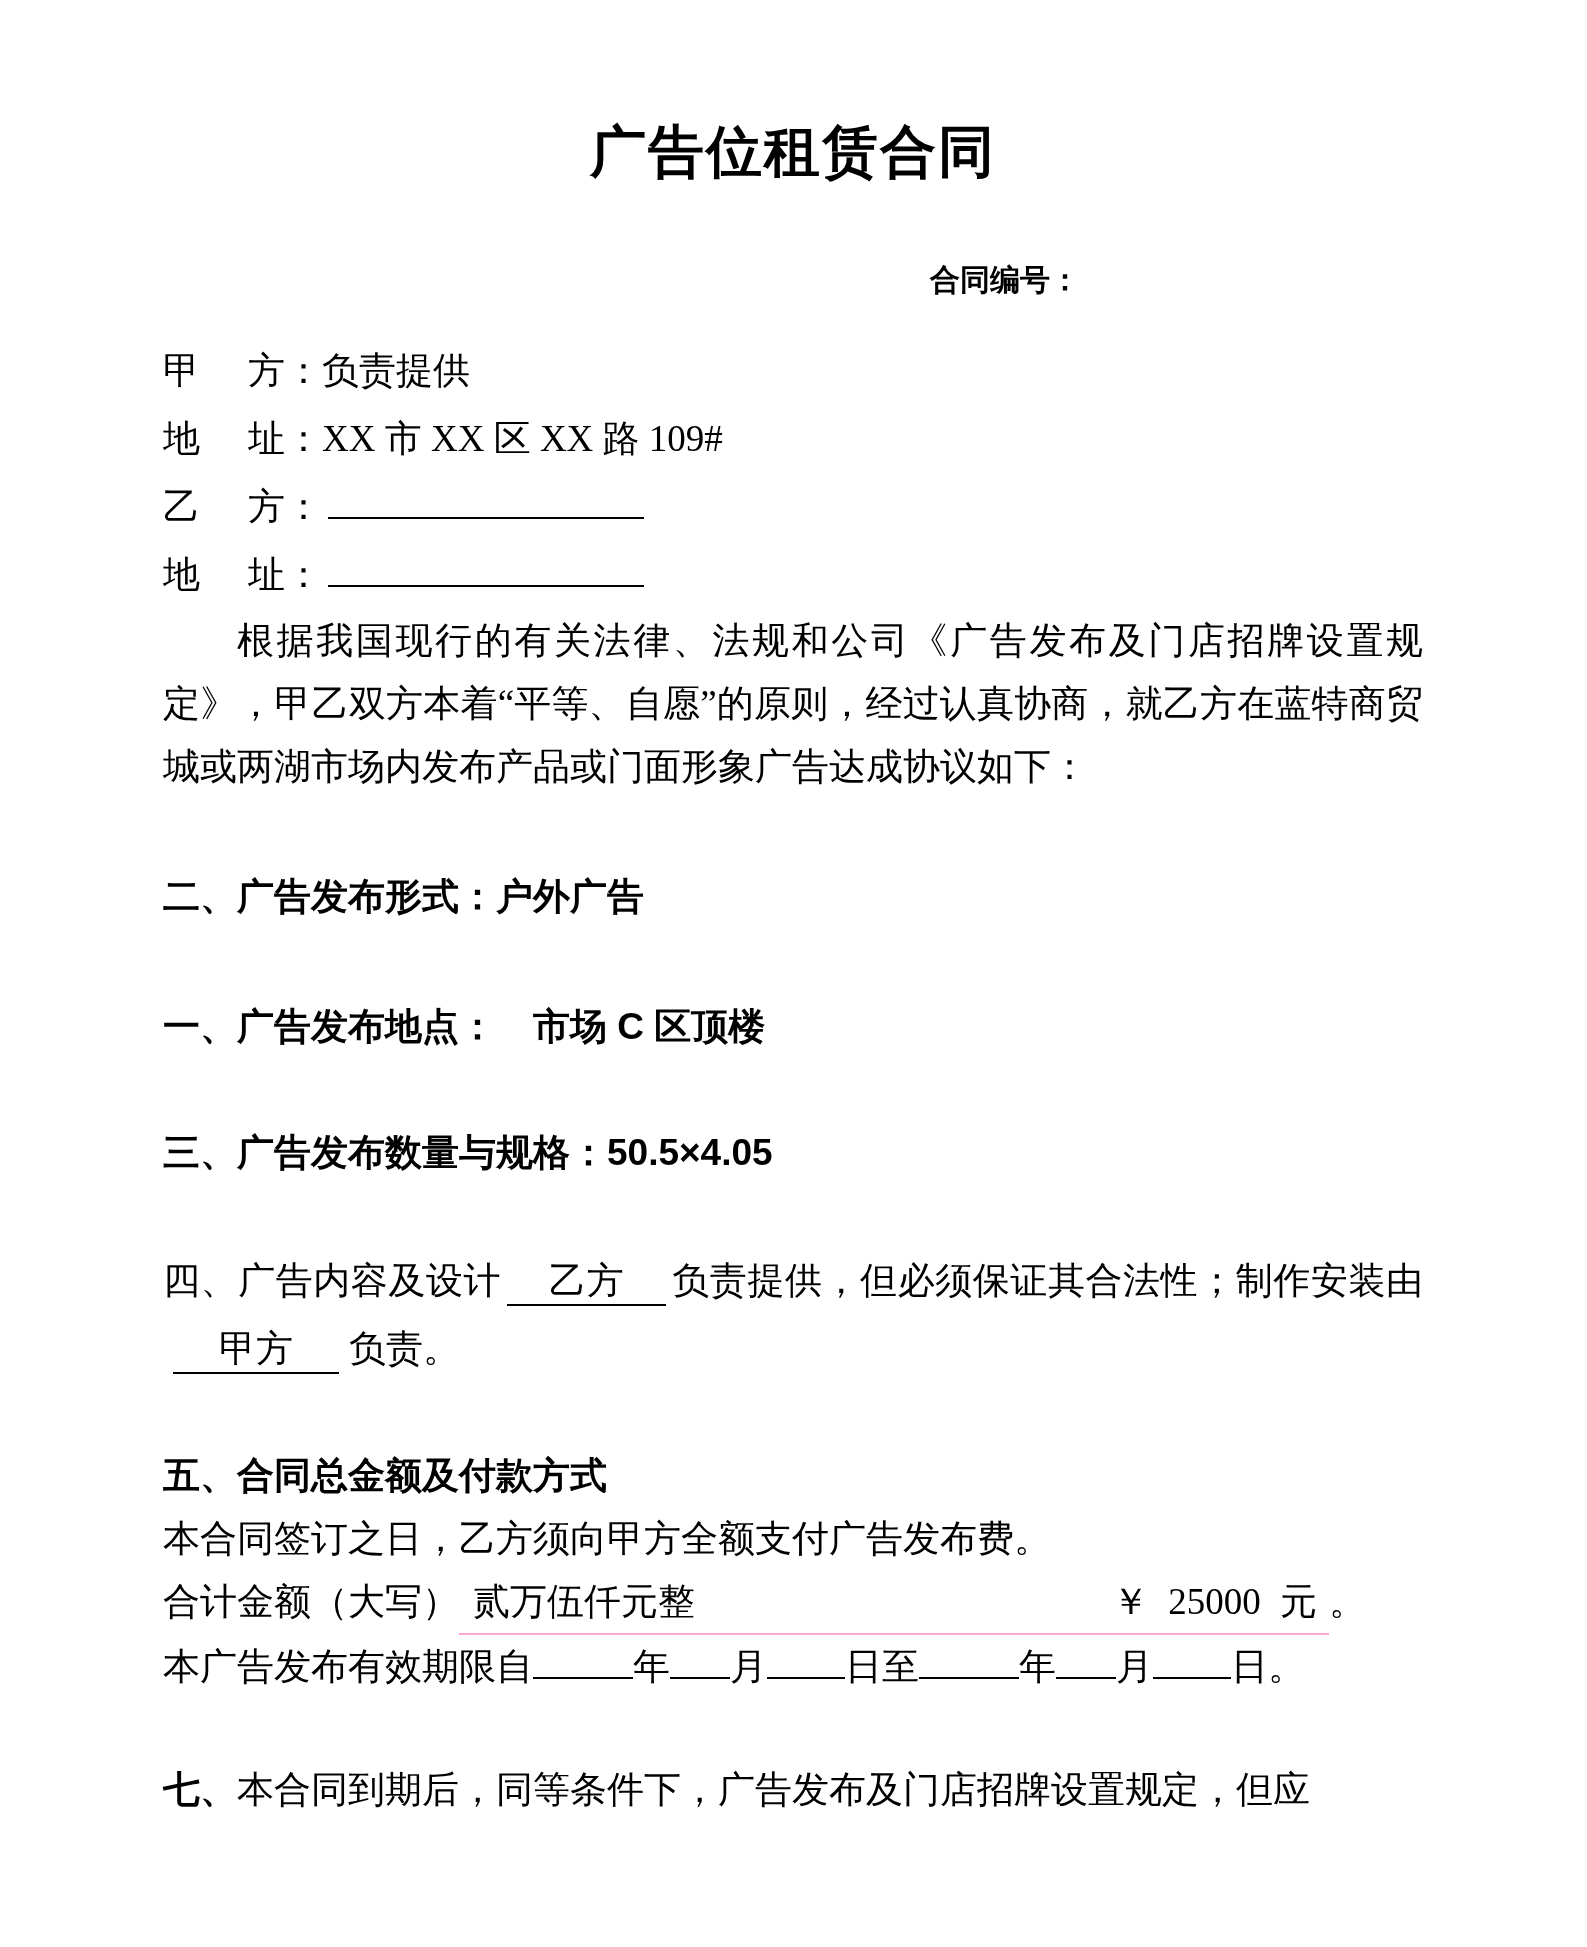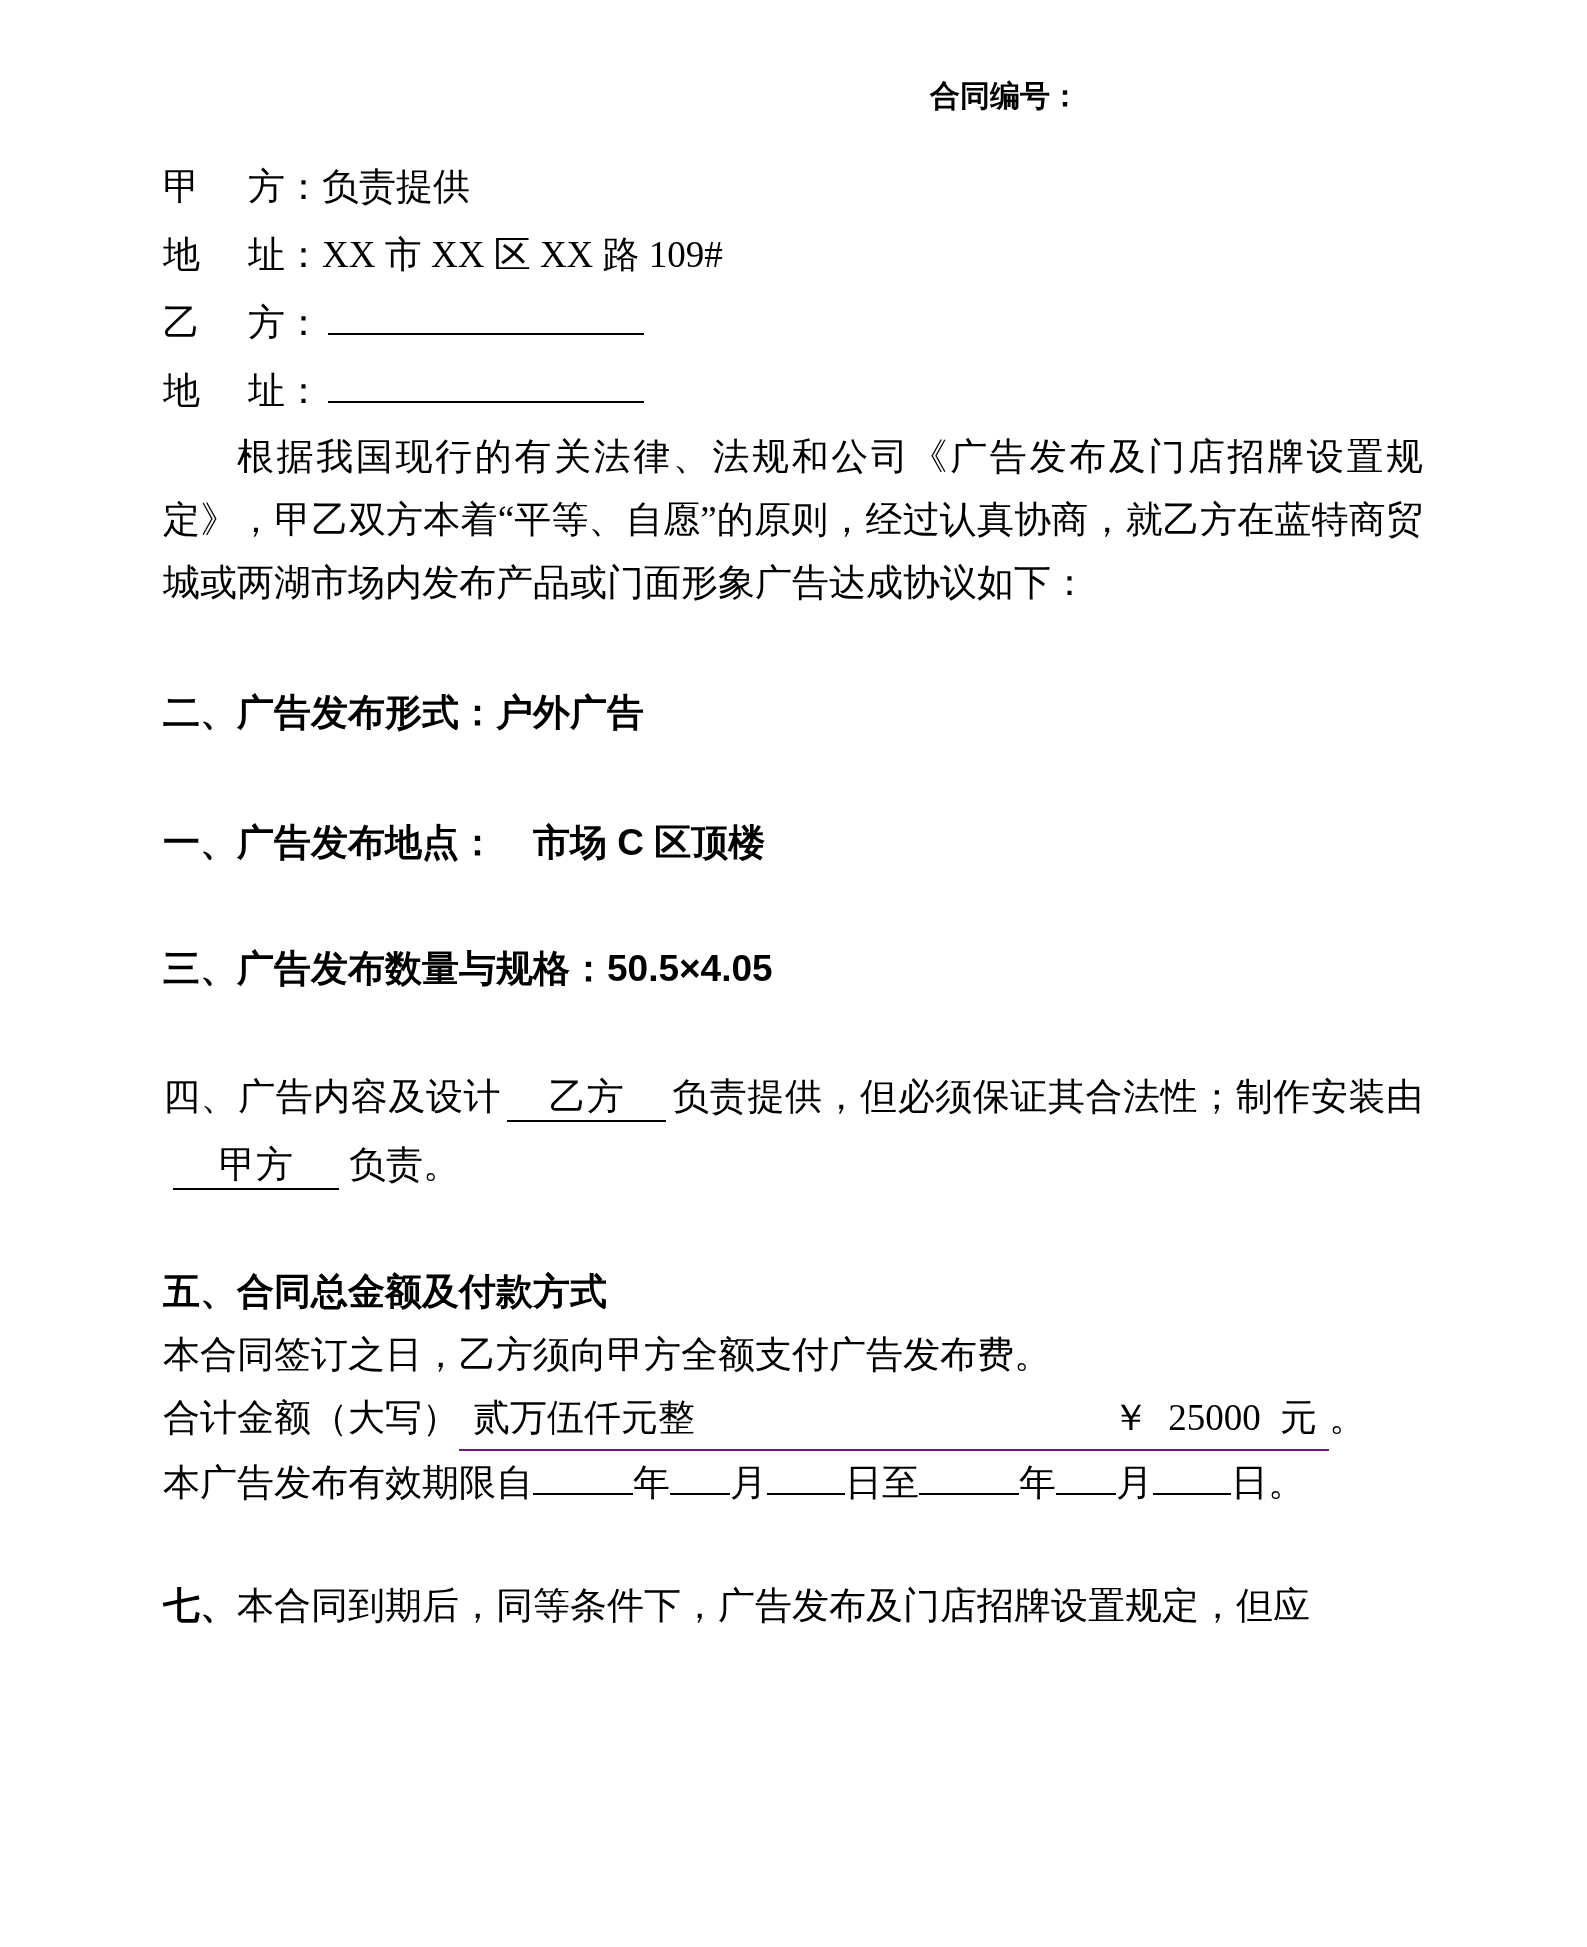--- a/index.html
+++ b/index.html
@@ -33,34 +33,35 @@
   .fill2{padding:0 46px;margin:0 10px;}
   .sec-heading{line-height:63px;}
   .sech5{margin-top:60px;}
   .sech6{margin-top:70px;}
   .num-sans{font-family:"Liberation Sans","DejaVu Sans",sans-serif;font-weight:700;}
   .h-serif{font-weight:700;}
   .line{line-height:63px;}
   .amount-ul{
     display:inline-flex;justify-content:space-between;align-items:flex-end;
     width:870px;box-sizing:border-box;padding:0 12px 0 14px;
-    border-bottom:2px solid #701a75;vertical-align:baseline;gap:48px;
+    border-bottom:2px solid #f9a8d4;vertical-align:baseline;gap:48px;
   }
   .amount-num{word-spacing:10px;}
   .blank{display:inline-block;height:30px;border-bottom:2px solid #000;vertical-align:baseline;}
   .b-y{width:100px;}
   .b-m{width:60px;}
   .b-d{width:78px;}
   .sec7{margin:60px 0 0 0;line-height:63px;}
 </style>
 </head>
 <body>
 
 <div class="page">
 
+  <h1 class="title">广告位租赁合同</h1>
 
   <div class="contract-no">合同编号：</div>
 
   <div class="parties">
     <div class="party-row">
       <span class="pl1">甲</span><span>方：</span><span>负责提供</span>
     </div>
     <div class="party-row">
       <span class="pl1">地</span><span>址：</span><span>XX 市 XX 区 XX 路 109#</span>
     </div>

